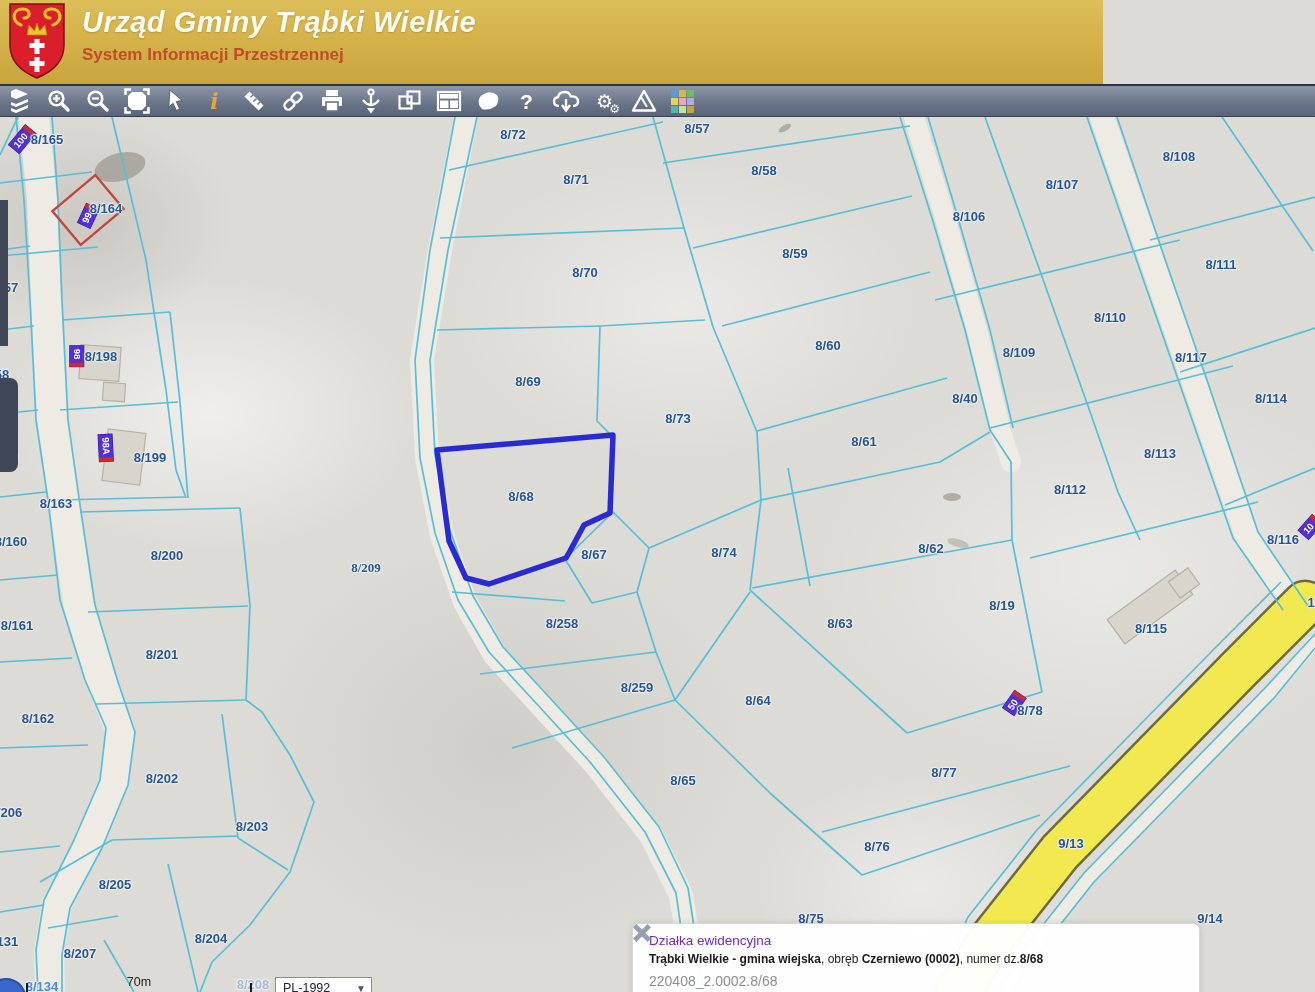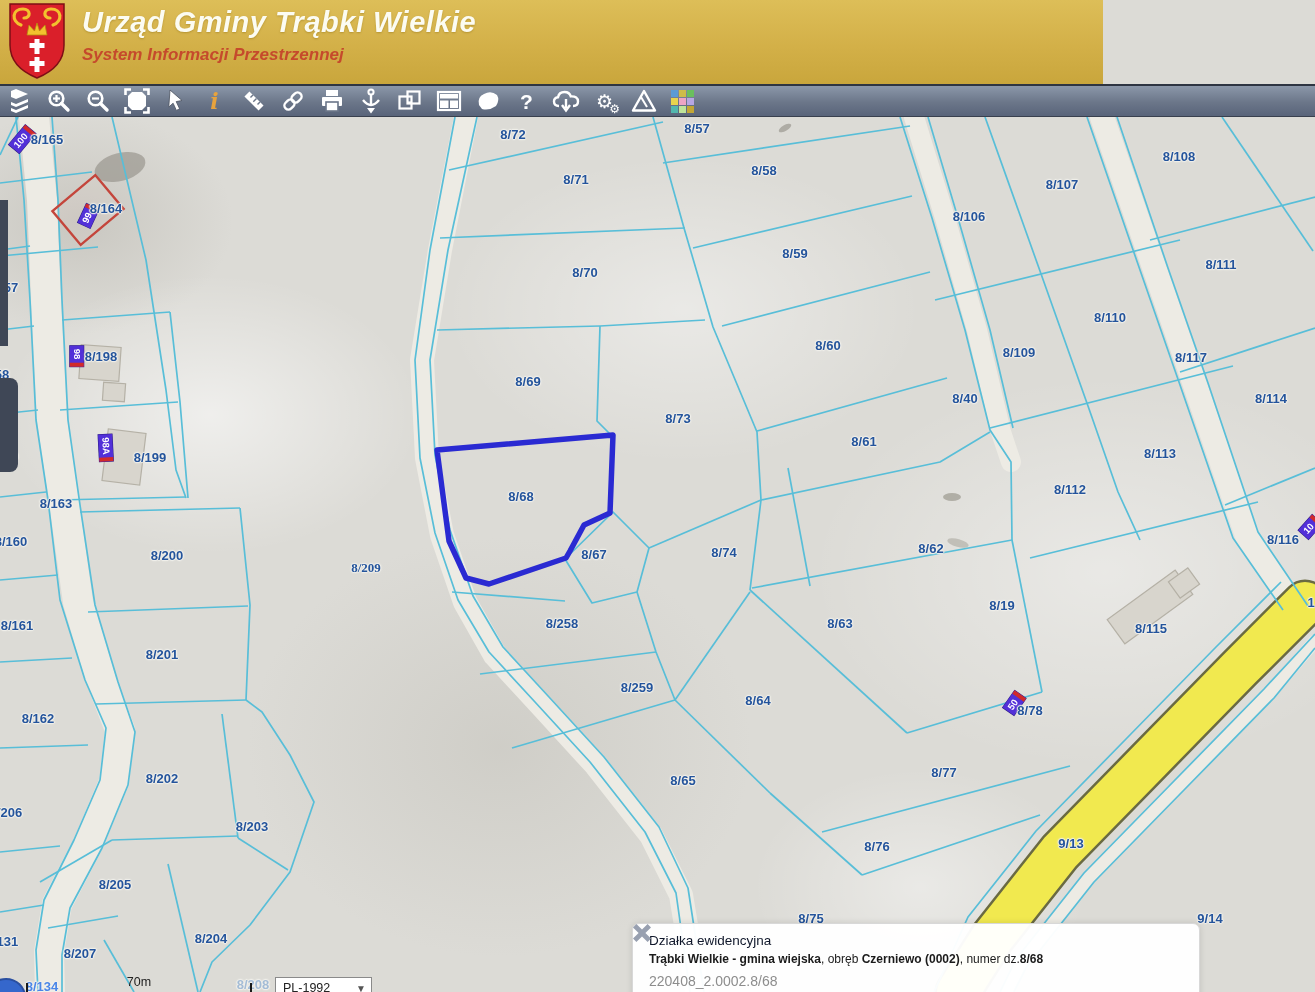--- a/index.html
+++ b/index.html
@@ -3,21 +3,21 @@
 <meta charset="utf-8">
 <style>
   html,body{margin:0;padding:0;background:#222;}
   .app{position:relative;width:1315px;height:992px;overflow:hidden;background:#dcdbd6;font-family:"Liberation Sans",sans-serif;}
   
   .header{position:absolute;left:0;top:0;width:1103px;height:84px;
     background:linear-gradient(180deg,#ddbe58 0%,#d3b048 55%,#c9a63c 100%);}
   .coat{position:absolute;left:8px;top:3px;}
   .titles{position:absolute;left:82px;top:6px;}
   .title{font-size:29px;font-weight:bold;font-style:italic;color:#fcfcf2;letter-spacing:.5px;text-shadow:0 1px 2px rgba(120,90,0,.35);}
-  .subtitle{font-size:17px;font-weight:bold;font-style:italic;color:#c54a2c;margin-top:6px;}
+  .subtitle{font-size:17px;font-weight:bold;color:#c54a2c;margin-top:6px;}
   
   .toolbar{position:absolute;left:0;top:84px;width:1315px;height:33px;
     background:linear-gradient(180deg,#8b97a9 0%,#6b7689 55%,#59647a 100%);
     border-top:2px solid #2e3542;border-bottom:1px solid #39404e;box-sizing:border-box;
     display:flex;align-items:center;}
   .tbtn{width:39px;height:30px;display:flex;align-items:center;justify-content:center;cursor:pointer;flex:0 0 auto;}
   .tbtn svg{display:block;}
   .tbtn .q{font-size:21px;font-weight:bold;color:#fff;line-height:1;}
   .tbtn .info-i{font-family:"DejaVu Serif",serif;font-style:italic;font-weight:bold;font-size:22px;color:#e8a33d;line-height:1;}
   .tbtn .gears{position:relative;color:#fff;font-size:19px;line-height:1;}
@@ -40,21 +40,21 @@
   .plabel{position:absolute;transform:translate(-50%,-50%);color:#24549c;font-size:13px;font-weight:bold;white-space:nowrap;
     text-shadow:-1px 0 1px #f2f1ec,1px 0 1px #f2f1ec,0 -1px 1px #f2f1ec,0 1px 1px #f2f1ec,0 0 3px #f2f1ec;}
   .plabel.bright{color:#4a86e8;}
   .plabel.pale{color:#a4bcd6;}
   .amarker{position:absolute;transform:translate(-50%,-50%) rotate(var(--r));background:#5230d8;color:#fff;
     font-size:9.5px;font-weight:bold;line-height:1;padding:2px 3px;border-right:4px solid #d12a2a;box-shadow:0 0 0 .5px #2a1a80;}
   .edge-strip{position:absolute;background:#3f4756;}
   
   .info-panel{position:absolute;left:632px;top:806px;width:568px;height:86px;background:rgba(255,255,255,.97);
     border:1px solid #d8d8d8;border-radius:7px 7px 0 0;box-sizing:border-box;padding:9px 16px;box-shadow:0 0 6px rgba(0,0,0,.12);}
-  .ip-title{font-size:13.5px;color:#0f172a;}
+  .ip-title{font-size:13.5px;color:#6d28d9;}
   .ip-main{font-size:12px;color:#1b1b1b;margin-top:4px;}
   .ip-id{font-size:14px;color:#8d8d8d;margin-top:7px;}
   .ip-close{position:absolute;right:11px;top:9px;width:18px;height:18px;cursor:pointer;}
   
   .blob{position:absolute;left:-14px;top:861px;width:36px;height:34px;border-radius:50%;background:#3567cc;border:2px solid #2a4fa0;}
   .tick{position:absolute;width:2px;height:9px;background:#1a1a1a;top:866px;}
   .scale-label{position:absolute;left:27px;top:858px;width:224px;text-align:center;font-size:12.5px;color:#222;}
   .projection{position:absolute;left:275px;top:860px;width:97px;height:22px;background:#fff;border:1px solid #8a8a8a;
     font-size:12.5px;color:#222;display:flex;align-items:center;justify-content:space-between;padding:0 5px 0 7px;box-sizing:border-box;cursor:pointer;}
   .projection .chev{color:#555;font-size:10px;}

